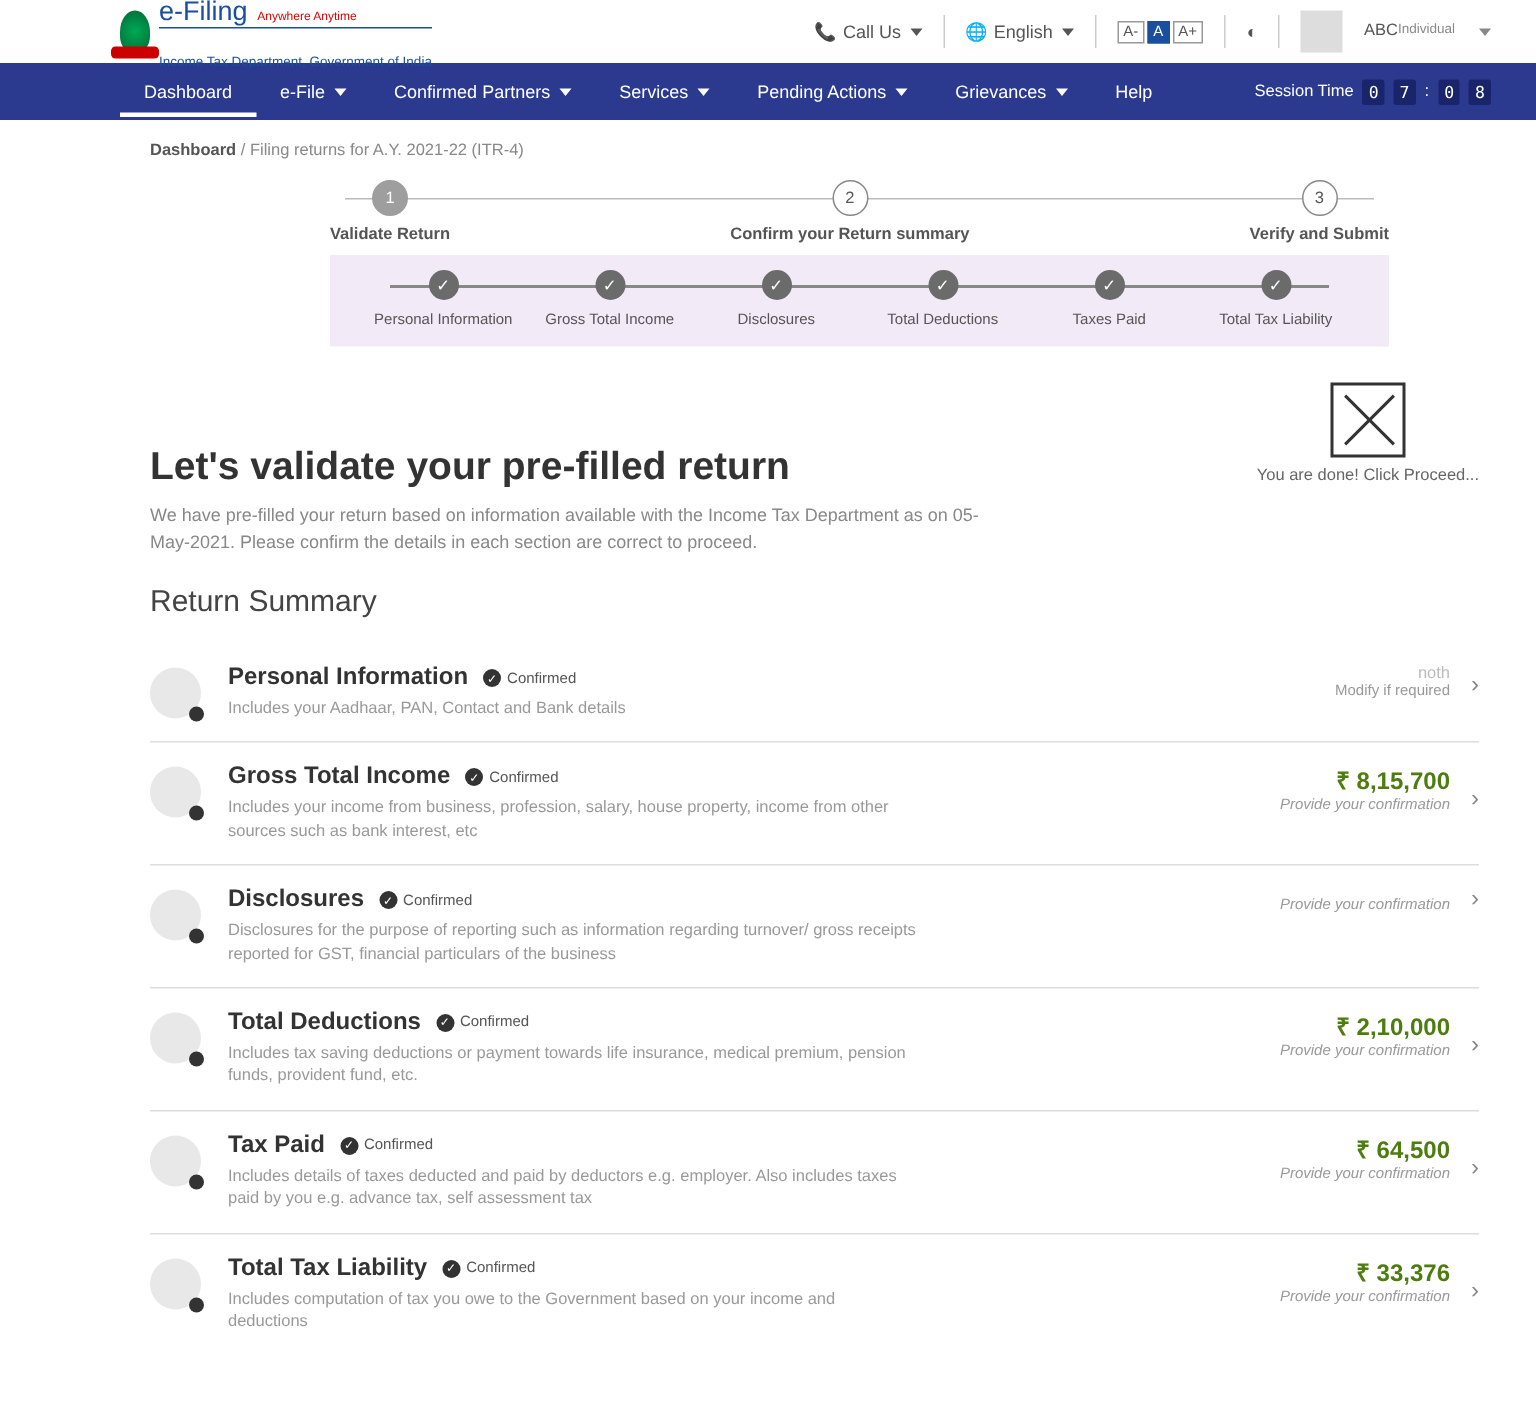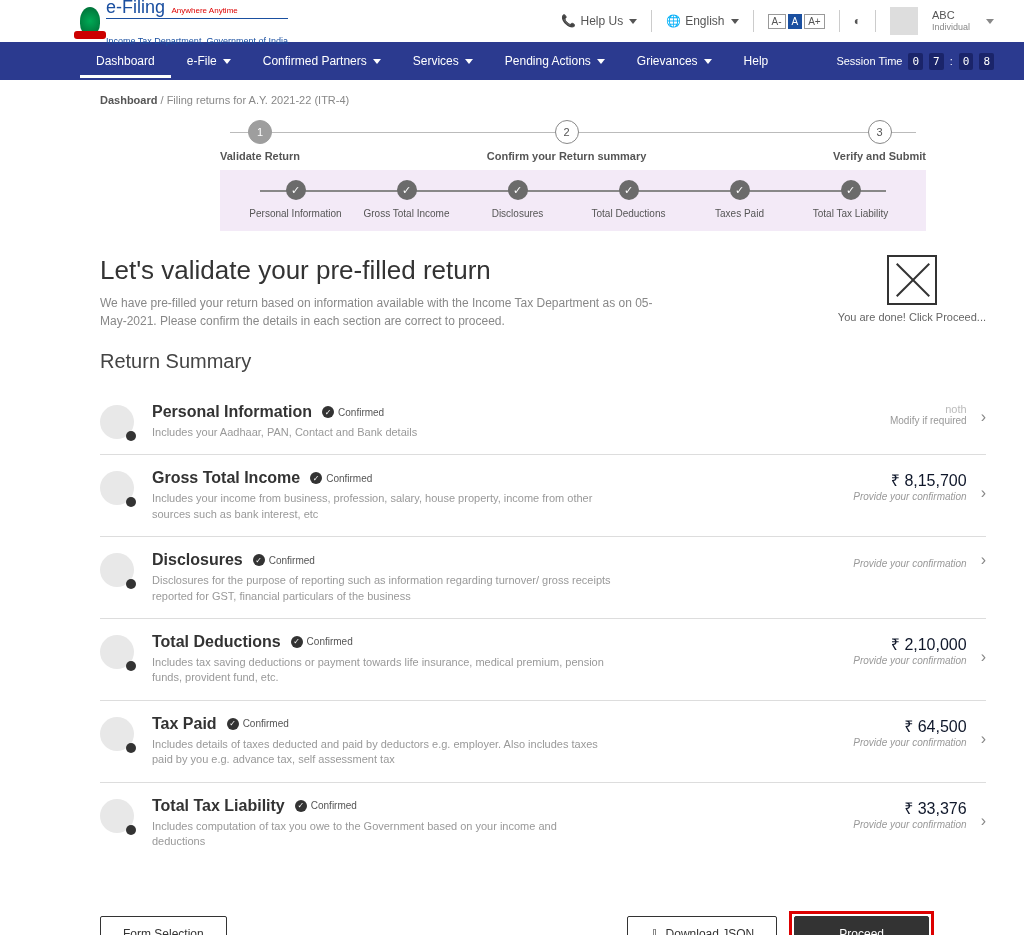--- a/index.html
+++ b/index.html
@@ -11,21 +11,21 @@
   .efiling-title { font-size:18px; font-weight:normal; color:#1a4fa0; }
   .efiling-sub { font-size:8px; color:#d00; margin-left:2px;text-align:right; }
   .efiling-dept { font-size:9px; color:#1a4fa0; border-top:1px solid #1a4fa0; padding-top:17px; }
   .top-right { margin-left:auto; display:flex; align-items:center; gap:14px; font-size:12px; color:#555; }
   .divider { width:1px; height:22px; background:#ccc; }
   .tr-item { display:flex; align-items:center; gap:4px; cursor:pointer; }
   .font-btns { display:flex; gap:2px; align-items:center; }
   .font-btn { font-size:10px; padding:1px 3px; border:1px solid #999; }
   .font-btn.active { background:#1a4fa0; color:#fff; border-color:#1a4fa0;}
   .avatar-sq { width:28px; height:28px; background:#ddd; }
-  .user-col { display:flex; flex-direction:column; font-size:11px; line-height:1.2; }
+  .user-col { display:flex; flex-direction:row; font-size:11px; line-height:1.2;text-align:right; }
   .user-col .sub{ color:#888; font-size:9px;}
   .navbar { background:#2b3a8f; display:flex; align-items:center; padding:0 30px 0 80px; height:38px; }
   .nav-item { color:#fff; font-size:12px; padding:10px 16px; cursor:pointer; display:flex; align-items:center; gap:4px;}
   .nav-item.active { border-bottom:3px solid #fff; padding-bottom:7px;}
   .session { margin-left:auto; color:#fff; font-size:11px; display:flex; align-items:center; gap:6px;}
   .session .digit { background:#1a246a; padding:2px 4px; border-radius:2px; font-family:monospace; }
   .content { padding: 14px 38px 30px 100px; }
   .breadcrumb { font-size:11px; color:#888; margin-bottom:14px;}
   .breadcrumb .cur{ font-weight:bold; color:#555;}
   .stepper { display:flex; justify-content:space-between; align-items:center; position:relative; margin:0 60px 0 120px;}
@@ -34,39 +34,39 @@
   .step-circle { width:24px; height:24px; border-radius:50%; border:1px solid #888; background:#fff; display:flex; align-items:center; justify-content:center; font-size:11px; color:#555;}
   .step-circle.filled{ background:#9e9e9e; color:#fff; border-color:#9e9e9e;}
   .step-label{ font-size:11px; color:#555; margin-top:6px; font-weight:bold;}
   .substepper { background:#f3eaf7; padding:10px 20px 12px; margin:8px 60px 24px 120px; display:flex; align-items:flex-start; position:relative;}
   .substepper-line{position:absolute; top:20px; left:40px; right:40px; height:2px; background:#888;}
   .substep { flex:1; display:flex; flex-direction:column; align-items:center; z-index:1;}
   .sub-circle{ width:20px; height:20px; border-radius:50%; background:#6b6b6b; color:#fff; display:flex; align-items:center; justify-content:center; font-size:11px;}
   .sub-label{ font-size:10px; color:#555; margin-top:8px; text-align:center;}
   .head-row{ display:flex; align-items:flex-start; gap:30px; margin-bottom:20px;}
   .head-left{ flex:1;}
-  h1 { font-size:26px; color:#333; font-weight:400; margin-bottom:8px;}
+  h1 { font-size:26px; color:#333; font-weight:700; margin-bottom:8px;margin-top:40px;}
   .subtext{ font-size:12px; color:#888; line-height:1.5; max-width:560px;}
   .done-box{ text-align:center; font-size:11px; color:#666;}
   .done-x{ width:50px; height:50px; border:2px solid #333; margin:0 auto 6px; position:relative;}
   .done-x::before,.done-x::after{content:"";position:absolute;top:0;bottom:0;left:50%;width:2px;background:#333;}
   .done-x::before{transform:rotate(45deg);} .done-x::after{transform:rotate(-45deg);}
   h2{ font-size:20px; color:#444; font-weight:500; margin:10px 0 16px;}
   .card{ border-bottom:1px solid #ddd; padding:14px 0; display:flex; align-items:flex-start; gap:18px; cursor:pointer;}
   .card-icon{ width:34px; height:34px; border-radius:50%; background:#e8e8e8; position:relative; flex-shrink:0; margin-top:2px;}
   .card-icon::after{content:"";position:absolute;bottom:-2px;right:-2px;width:10px;height:10px;background:#333;border-radius:50%;}
   .card-body{ flex:1;}
   .card-title-row{ display:flex; align-items:center; gap:10px; margin-bottom:4px;}
   .card-title{ font-size:16px; font-weight:600; color:#333;}
   .confirmed-badge{ display:flex; align-items:center; gap:4px; font-size:10px; color:#555;}
   .badge-dot{ width:12px;height:12px;border-radius:50%;background:#333;color:#fff;display:flex;align-items:center;justify-content:center;font-size:8px;}
   .card-desc{ font-size:11px; color:#999; line-height:1.4; max-width:460px;}
   .card-right{ text-align:right; display:flex; align-items:flex-end; gap:14px;}
   .card-right-col{ display:flex; flex-direction:column; align-items:flex-end;}
-  .amount{ font-size:16px; font-weight:400; color:#0f172a;}
+  .amount{ font-size:16px; font-weight:700; color:#4d7c0f;}
   .hint{ font-size:10px; color:#999; font-style:italic;}
   .light{ color:#bbb; font-size:11px;}
   .chev{ font-size:16px; color:#888;}
   .footer{ display:flex; align-items:center; padding:18px 90px 30px 100px; gap:12px;}
   .btn{ padding:10px 22px; font-size:12px; border:1px solid #333; background:#fff; cursor:pointer; border-radius:2px;}
   .btn-outline{ background:#fff; color:#333;}
   .btn-dl{ margin-left:auto; display:flex; align-items:center; gap:6px;}
   .btn-primary{ background:#333; color:#fff; padding:10px 44px;}
   .highlight-box{ border:3px solid #d00; padding:2px;}
   .chevdown::after{content:"";display:inline-block;width:0;height:0;border-left:4px solid transparent;border-right:4px solid transparent;border-top:5px solid currentColor;margin-left:2px;vertical-align:middle;}
@@ -81,21 +81,21 @@
       <div>
         <span class="efiling-title">e-Filing</span>
         <span class="efiling-sub">Anywhere Anytime</span>
       </div>
       <div class="efiling-dept">Income Tax Department, Government of India</div>
     </div>
   </div>
   <div class="top-right">
     <div class="tr-item">
       <span>📞</span>
-      <span>Help Us</span>
+      <span>Call Us</span>
       <span class="chevdown"></span>
     </div>
     <div class="divider"></div>
     <div class="tr-item">
       <span>🌐</span>
       <span>English</span>
       <span class="chevdown"></span>
     </div>
     <div class="divider"></div>
     <div class="font-btns">

